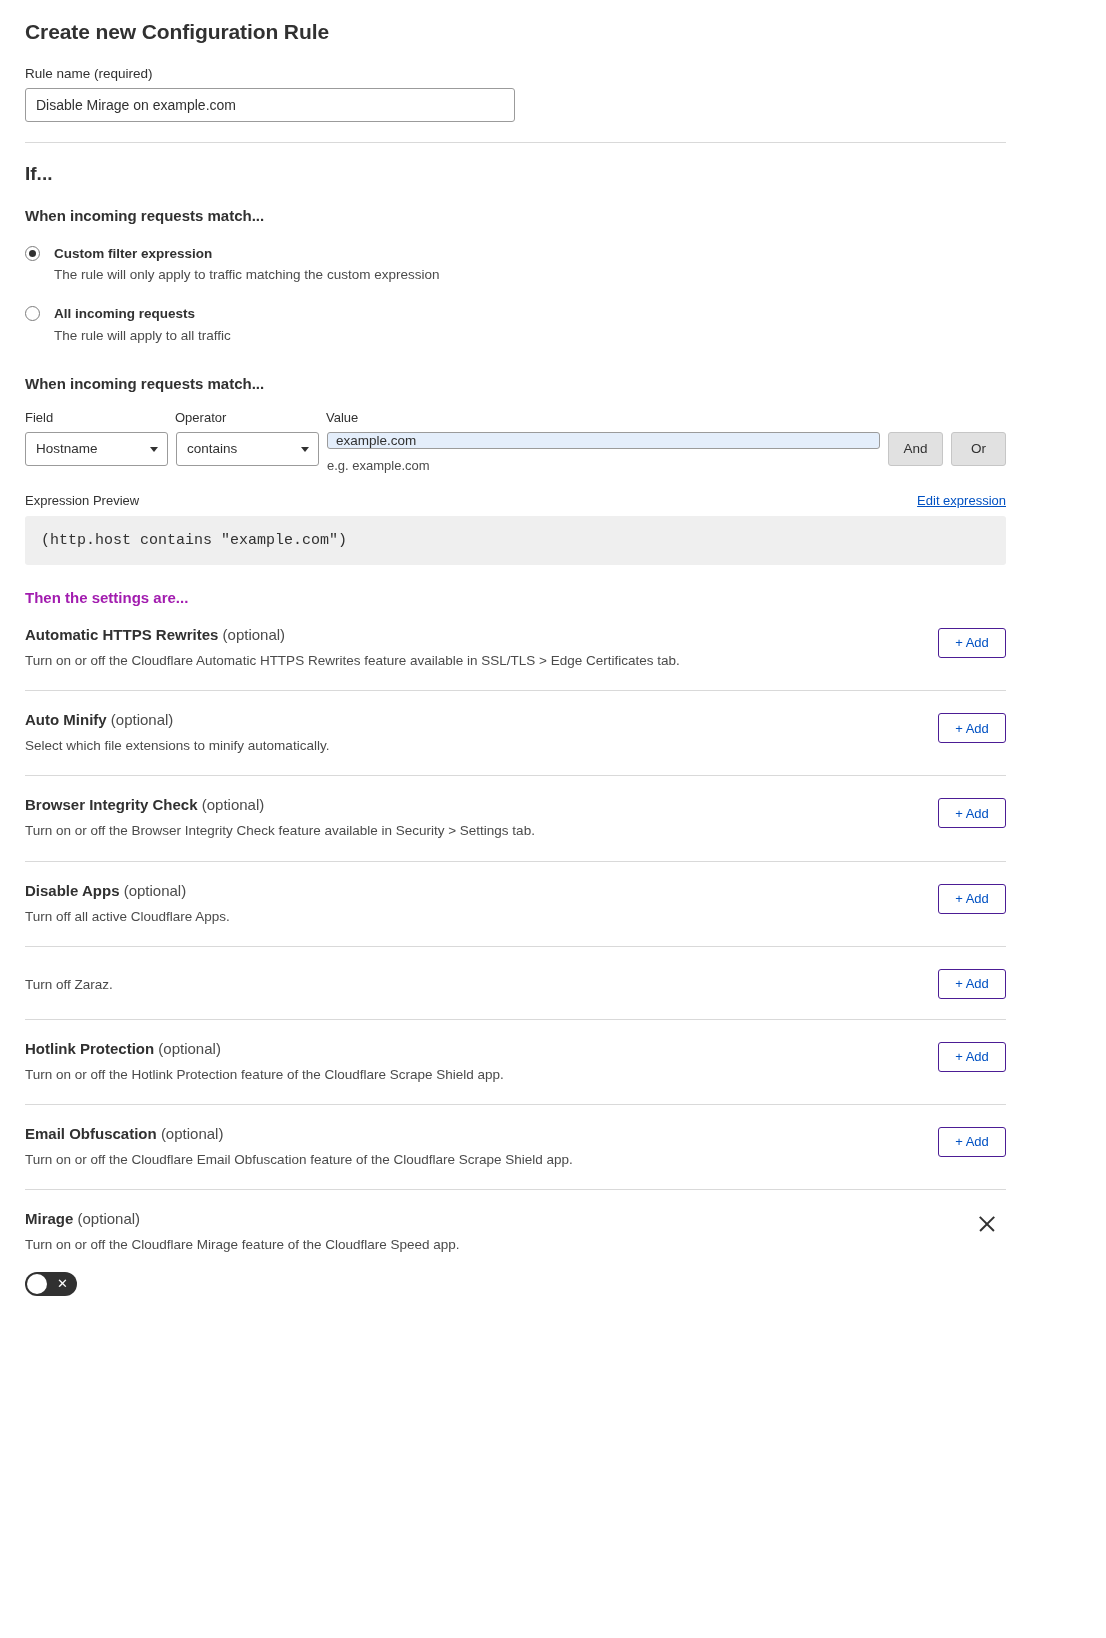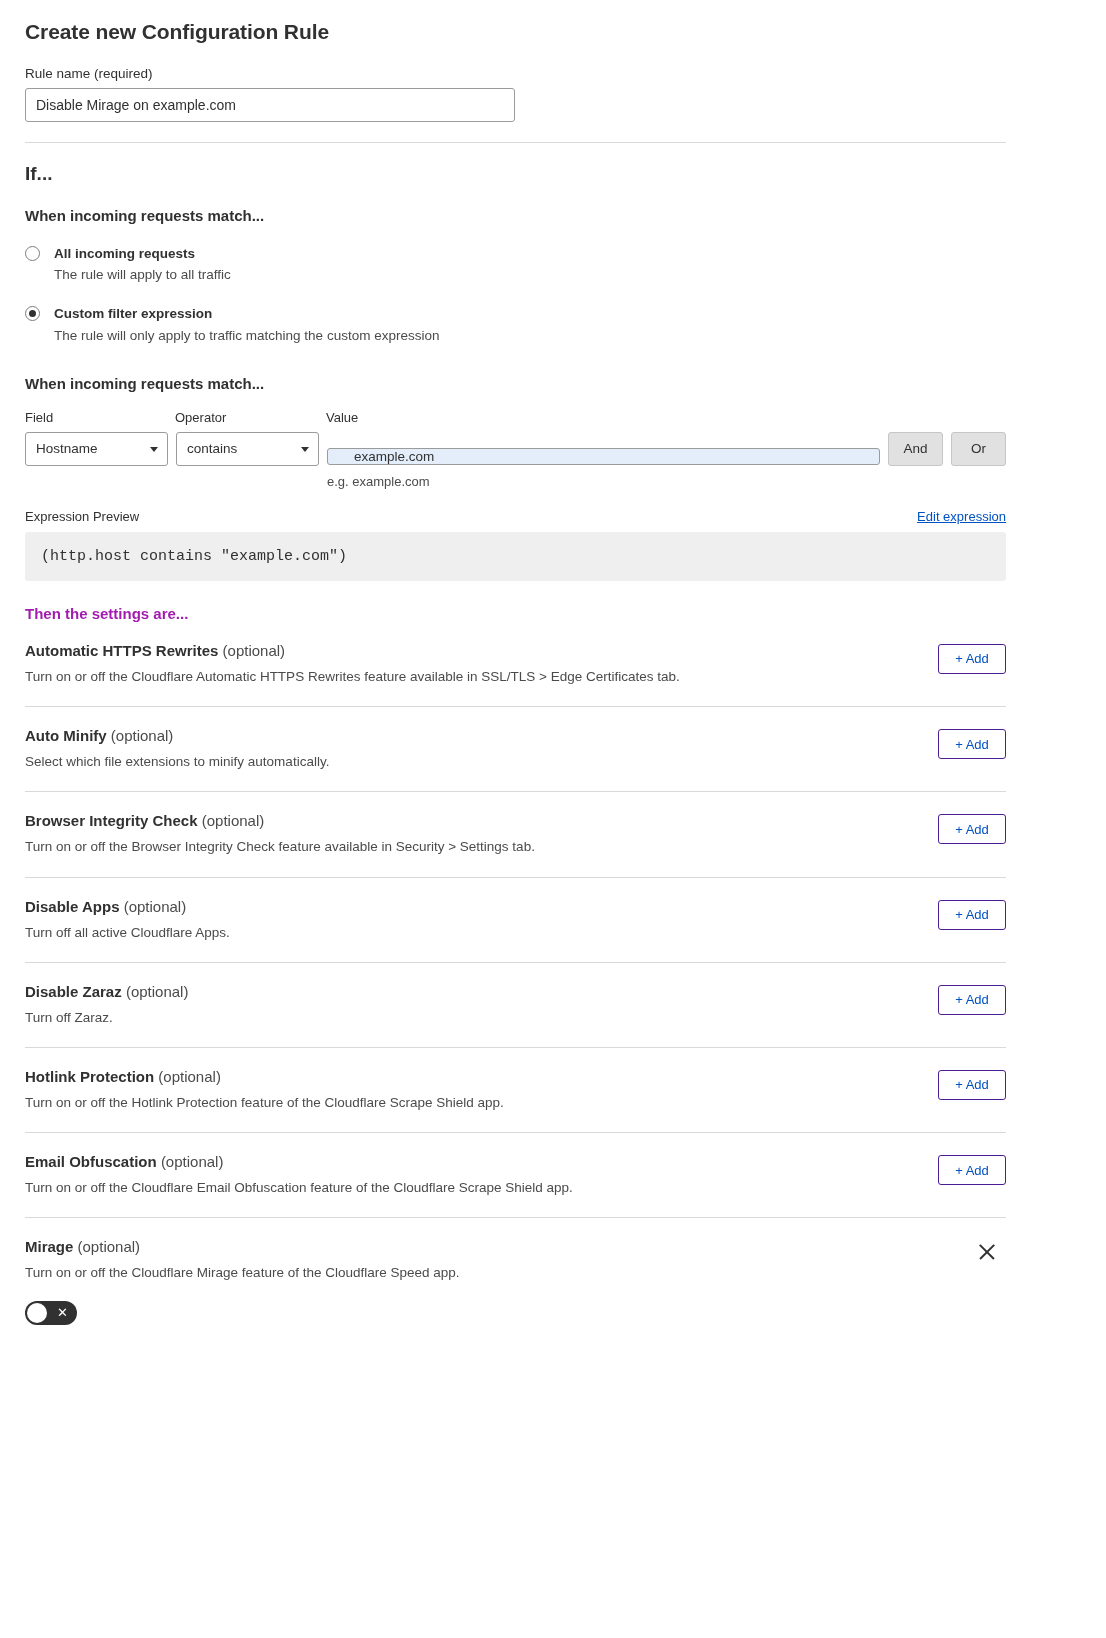--- a/index.html
+++ b/index.html
@@ -147,26 +147,25 @@
     border-left: 4.5px solid transparent;
     border-right: 4.5px solid transparent;
     border-top: 5px solid #313131;
   }
   .value-input {
     flex: 1;
     height: 34px;
     border: 1px solid #9b9b9b;
     border-radius: 3px;
     background: #e4eefb;
-    padding: 0 26px;
+    padding: 0 8px;
     font-size: 13.5px;
     color: #313131;
     font-family: "Liberation Sans", sans-serif;
     outline: none;
-    margin-top: 16px;
   }
   .value-col {
     flex: 1;
     display: flex;
     flex-direction: column;
   }
   .value-hint {
     font-size: 13px;
     color: #4b4b4b;
     margin-top: 9px;
@@ -312,35 +311,35 @@
     <div class="field-label">Rule name (required)</div>
     <input class="text-input" type="text" value="Disable Mirage on example.com" style="">
   </div>
 
   <hr class="divider">
 
   <div class="section-if">If...</div>
   <div class="subhead">When incoming requests match...</div>
 
   <div class="radio-row">
+    <span class="radio checked"></span>
+    <span>
+      <span class="radio-title">Custom filter expression</span>
+      <div class="radio-desc">The rule will only apply to traffic matching the custom expression</div>
+    </span>
+  </div>
+
+  <div class="radio-row">
     <span class="radio"></span>
     <span>
       <span class="radio-title">All incoming requests</span>
       <div class="radio-desc">The rule will apply to all traffic</div>
     </span>
   </div>
 
-  <div class="radio-row">
-    <span class="radio checked"></span>
-    <span>
-      <span class="radio-title">Custom filter expression</span>
-      <div class="radio-desc">The rule will only apply to traffic matching the custom expression</div>
-    </span>
-  </div>
-
   <div class="subhead" style="margin-top:30px">When incoming requests match...</div>
 
   <div class="builder">
     <div class="builder-labels">
       <div class="lbl-field">Field</div>
       <div class="lbl-operator">Operator</div>
       <div class="lbl-value">Value</div>
     </div>
     <div class="builder-row">
       <div class="select-wrap">
@@ -407,24 +406,20 @@
         <span>Disable Apps</span>
         <span class="optional">(optional)</span>
       </div>
       <div class="setting-desc">Turn off all active Cloudflare Apps.</div>
     </div>
     <button class="add-btn">+ Add</button>
   </div>
 
   <div class="setting">
     <div class="setting-text">
-      <div class="setting-title">
-        <span>Disable Zaraz</span>
-        <span class="optional">(optional)</span>
-      </div>
       <div class="setting-desc">Turn off Zaraz.</div>
     </div>
     <button class="add-btn">+ Add</button>
   </div>
 
   <div class="setting">
     <div class="setting-text">
       <div class="setting-title">
         <span>Hotlink Protection</span>
         <span class="optional">(optional)</span>

